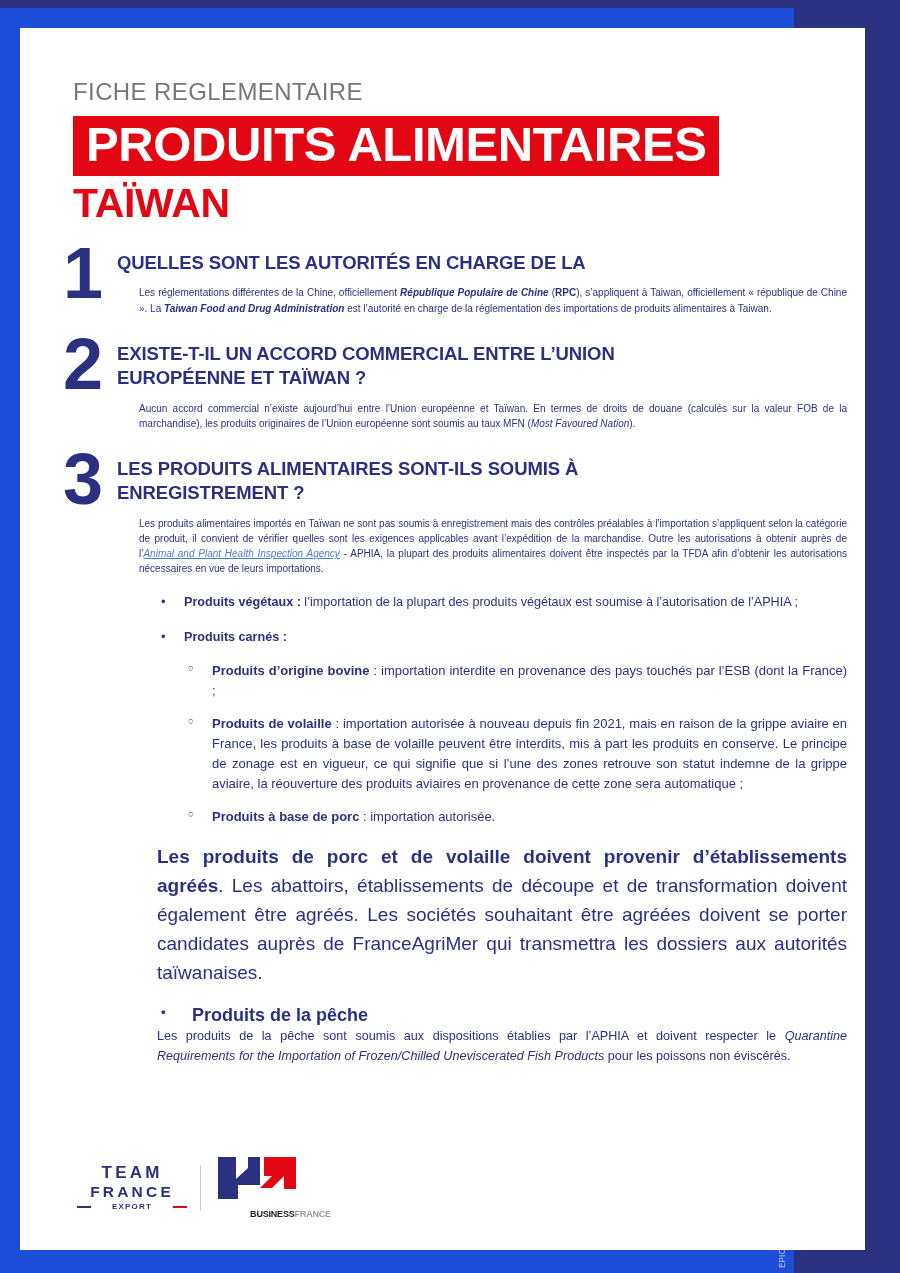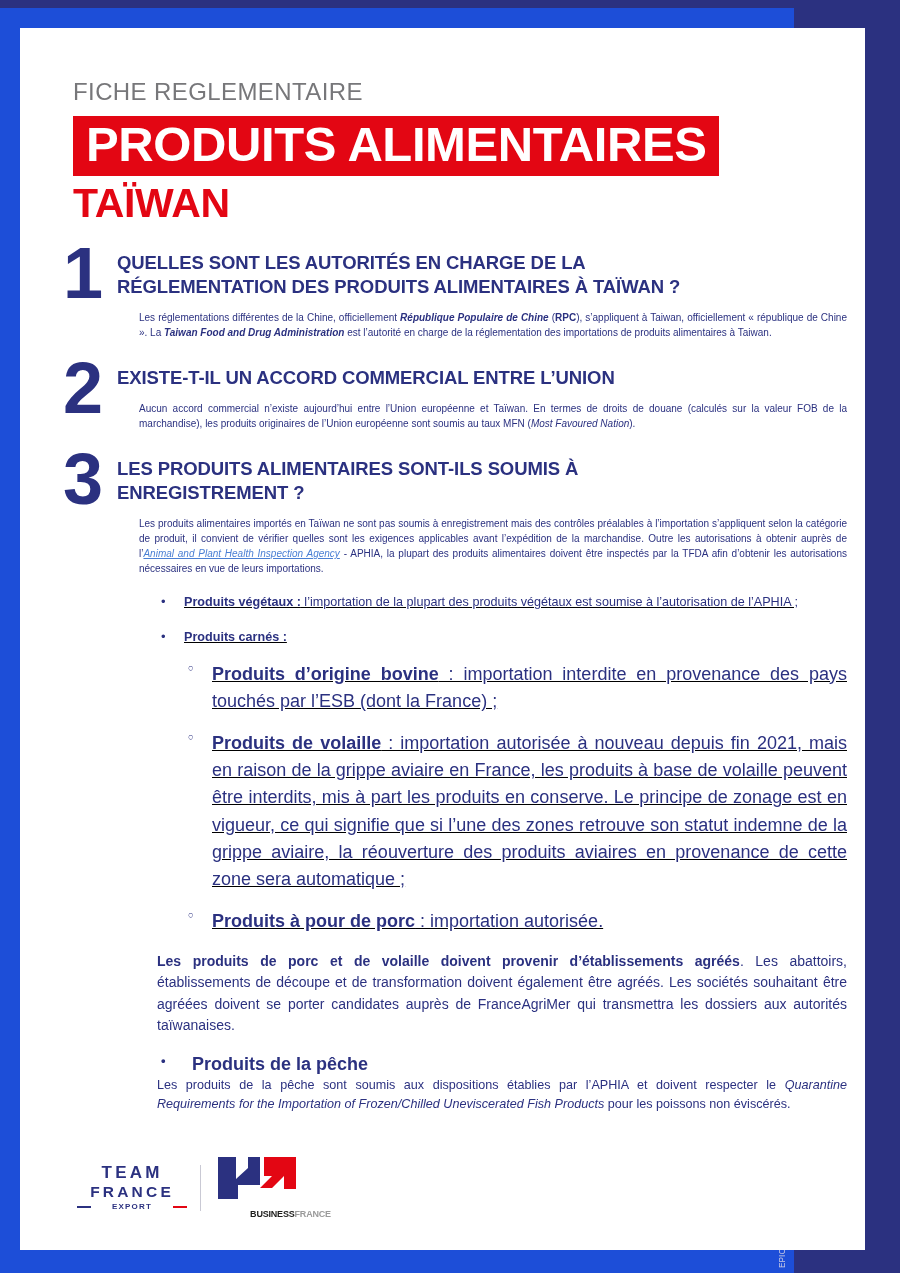--- a/index.html
+++ b/index.html
@@ -129,21 +129,20 @@
   .link {
     color: #4a7fd4;
     font-style: italic;
     text-decoration: underline;
   }
 
   ul.lvl1 {
     list-style: none;
     margin: 16px 0 0 40px;
     padding: 0;
-    text-decoration: underline;
   }
   ul.lvl1 > li {
     position: relative;
     padding-left: 27px;
     margin-bottom: 16px;
     color: #2b3180;
     font-size: 12.6px;
     line-height: 1.52;
     text-align: justify;
   }
@@ -158,35 +157,35 @@
   ul.lvl2 {
     list-style: none;
     margin: 14px 0 0 0;
     padding: 0;
   }
   ul.lvl2 > li {
     position: relative;
     padding-left: 28px;
     margin-bottom: 14px;
     color: #2b3180;
-    font-size: 18px;
+    font-size: 13px;
     line-height: 1.52;
     text-align: justify;
   }
   ul.lvl2 > li::before {
     content: "\25CB";
     position: absolute;
     left: 4px;
     top: 0px;
     font-size: 9.5px;
     color: #2b3180;
   }
   .para-block {
     color: #2b3180;
-    font-size: 14px;
+    font-size: 19px;
     line-height: 1.52;
     text-align: justify;
     margin: 14px 0 0 40px;
   }
   .fish-head {
     position: relative;
     color: #2b3180;
     font-size: 18px;
     font-weight: bold;
     margin: 18px 0 0 67px;
@@ -280,48 +279,48 @@
       <div class="kicker">FICHE REGLEMENTAIRE</div>
 
       <div><span class="title-band">PRODUITS ALIMENTAIRES</span></div>
 
       <div class="subtitle">TAÏWAN</div>
 
       <div class="section">
         <div class="sec-num">1</div>
         <h2 class="sec-head">
           <span>QUELLES SONT LES AUTORITÉS EN CHARGE DE LA</span>
-          <span class="lastline">RÉGLEMENTATION DES PRODUITS ALIMENTAIRES À TAÏWAN ?</span>
         </h2>
         <p class="body-p"><span>Les réglementations différentes de la Chine, officiellement </span><span class="bi">République Populaire de Chine</span><span> (</span><span class="b">RPC</span><span>), s’appliquent à Taiwan, officiellement « république de Chine ». La </span><span class="bi">Taiwan Food and Drug Administration</span><span> est l’autorité en charge de la réglementation des importations de produits alimentaires à Taiwan.</span></p>
       </div>
 
       <div class="section">
         <div class="sec-num">2</div>
         <h2 class="sec-head">
           <span>EXISTE-T-IL UN ACCORD COMMERCIAL ENTRE L’UNION</span>
+          <span class="lastline">EUROPÉENNE ET TAÏWAN ?</span>
         </h2>
         <p class="body-p"><span>Aucun accord commercial n’existe aujourd’hui entre l’Union européenne et Taïwan. En termes de droits de douane (calculés sur la valeur FOB de la marchandise), les produits originaires de l’Union européenne sont soumis au taux MFN (</span><span class="i">Most Favoured Nation</span><span>).</span></p>
       </div>
 
       <div class="section">
         <div class="sec-num">3</div>
         <h2 class="sec-head">
           <span>LES PRODUITS ALIMENTAIRES SONT-ILS SOUMIS À</span>
           <span class="lastline">ENREGISTREMENT ?</span>
         </h2>
         <p class="body-p"><span>Les produits alimentaires importés en Taïwan ne sont pas soumis à enregistrement mais des contrôles préalables à l’importation s’appliquent selon la catégorie de produit, il convient de vérifier quelles sont les exigences applicables avant l’expédition de la marchandise. Outre les autorisations à obtenir auprès de l’</span><a class="link" href="#">Animal and Plant Health Inspection Agency</a><span> - APHIA, la plupart des produits alimentaires doivent être inspectés par la TFDA afin d’obtenir les autorisations nécessaires en vue de leurs importations.</span></p>
 
         <ul class="lvl1">
           <li><span class="b">Produits végétaux :</span><span> l’importation de la plupart des produits végétaux est soumise à l’autorisation de l’APHIA ;</span></li>
           <li><span class="b">Produits carnés :</span>
             <ul class="lvl2">
               <li><span class="b">Produits d’origine bovine</span><span> : importation interdite en provenance des pays touchés par l’ESB (dont la France) ;</span></li>
               <li><span class="b">Produits de volaille</span><span> : importation autorisée à nouveau depuis fin 2021, mais en raison de la grippe aviaire en France, les produits à base de volaille peuvent être interdits, mis à part les produits en conserve. Le principe de zonage est en vigueur, ce qui signifie que si l’une des zones retrouve son statut indemne de la grippe aviaire, la réouverture des produits aviaires en provenance de cette zone sera automatique ;</span></li>
-              <li><span class="b">Produits à pour de porc</span><span> : importation autorisée.</span></li>
+              <li><span class="b">Produits à base de porc</span><span> : importation autorisée.</span></li>
             </ul>
           </li>
         </ul>
 
         <p class="para-block"><span class="b">Les produits de porc et de volaille doivent provenir d’établissements agréés</span><span>. Les abattoirs, établissements de découpe et de transformation doivent également être agréés. Les sociétés souhaitant être agréées doivent se porter candidates auprès de FranceAgriMer qui transmettra les dossiers aux autorités taïwanaises.</span></p>
 
         <div class="fish-head">Produits de la pêche</div>
         <p class="fish-body"><span>Les produits de la pêche sont soumis aux dispositions établies par l’APHIA et doivent respecter le </span><span class="i">Quarantine Requirements for the Importation of Frozen/Chilled Uneviscerated Fish Products</span><span> pour les poissons non éviscérés.</span></p>
       </div>
 

